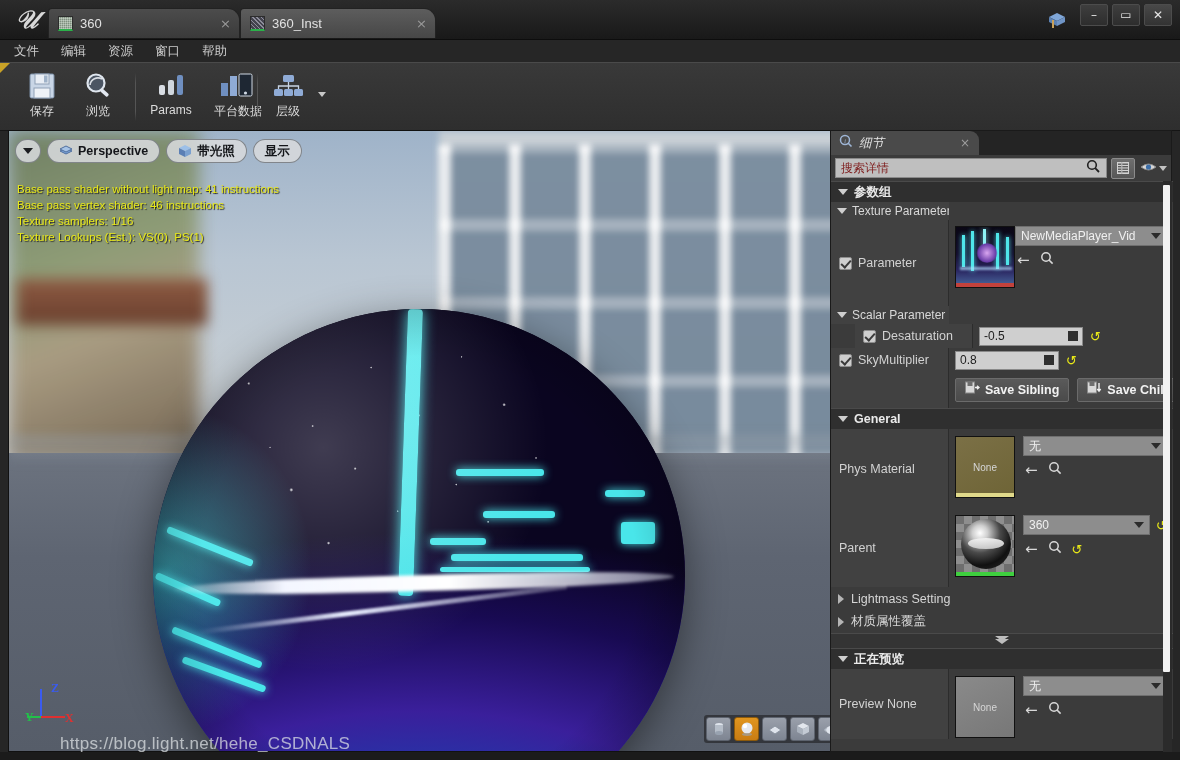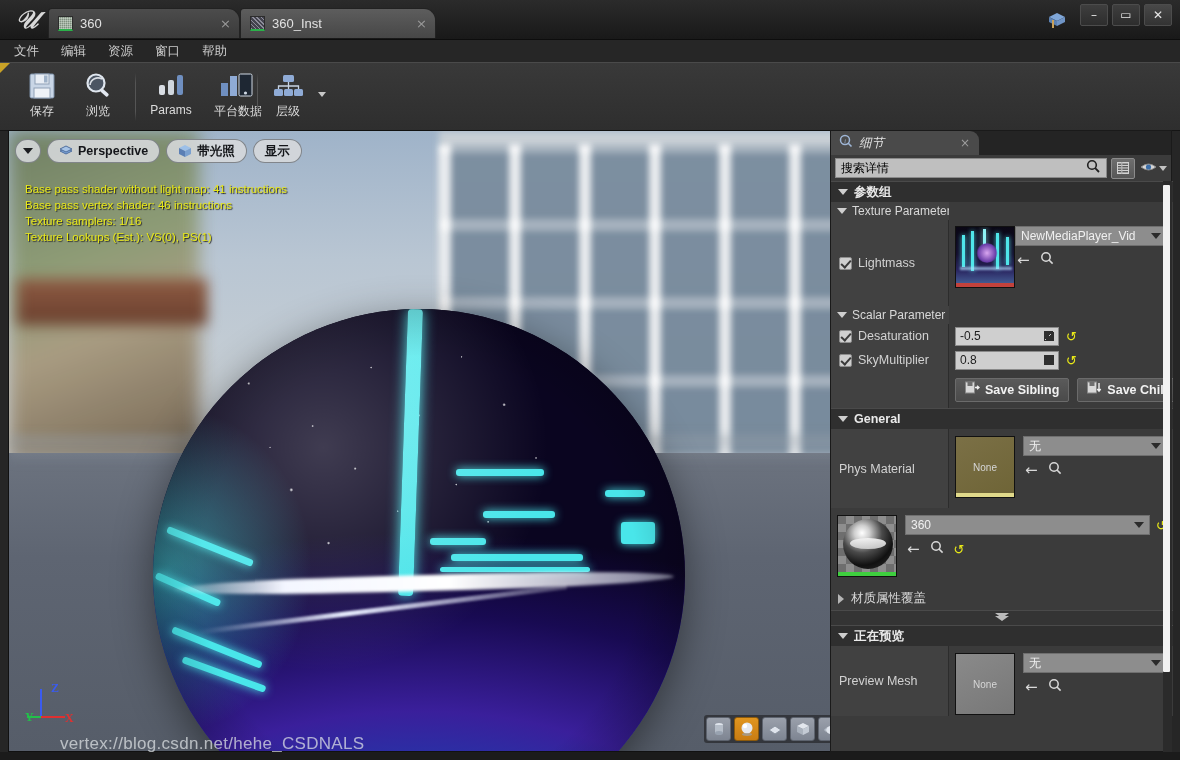--- a/index.html
+++ b/index.html
@@ -190,21 +190,21 @@
   .sp-glowleft {
     position: absolute; left: 0; top: 18%; width: 30%; height: 62%;
     background: radial-gradient(ellipse at 10% 50%, rgba(70,230,234,.55), transparent 70%);
   }
   .sp-shade {
     background: radial-gradient(circle at 32% 26%, rgba(255,255,255,.22) 0%, rgba(255,255,255,0) 42%),
                 radial-gradient(circle at 50% 50%, rgba(0,0,0,0) 58%, rgba(0,0,0,.55) 100%);
   }
   
   .vp-stats {
-    position: absolute; left: 16px; top: 50px; line-height: 16px;
+    position: absolute; left: 8px; top: 50px; line-height: 16px;
     color: #e8e818; font-size: 11.5px; text-shadow: 1px 1px 1px #222;
     font-family: "Liberation Sans", sans-serif;
   }
   
   .vp-toolbar { position: absolute; left: 6px; top: 8px; display: flex; gap: 6px; }
   .vpb {
     height: 24px; border-radius: 12px; background: rgba(215,217,220,.88);
     border: 1px solid rgba(120,124,130,.9); display: flex; align-items: center;
     padding: 0 11px; color: #14161a; font-size: 12.5px; font-weight: bold;
     gap: 5px;
@@ -243,21 +243,21 @@
   .det-tab .lbl { color: #e4e4e4; font-size: 12.5px; margin-left: 6px; }
   .det-tab .x { position: absolute; right: 9px; color: #9e9e9e; font-size: 12px; font-family:"DejaVu Sans",sans-serif; }
   .search-row {
     height: 26px; background: #3b3b3b; display: flex; align-items: center;
     padding: 0 4px; gap: 4px;
   }
   .search-box {
     flex: 1 1 auto; height: 20px; background: #bfbfbf; border: 1px solid #8a8a8a;
     display: flex; align-items: center; padding: 0 5px; position: relative;
   }
-  .search-box .ph { color: #000000; font-size: 12px; }
+  .search-box .ph { color: #7f1d1d; font-size: 12px; }
   .sq-btn {
     width: 24px; height: 21px; background: linear-gradient(#6e6e6e,#575757);
     border: 1px solid #8b8b8b; border-radius: 2px;
     display: flex; align-items: center; justify-content: center;
   }
   .eye-btn { width: 28px; height: 21px; display: flex; align-items: center; gap: 2px; justify-content: center; }
 
   .det-body { position: absolute; left: 0; top: 50px; width: 342px; height: 572px; overflow: hidden; }
   .sec-header {
     height: 21px; background: #2f2f2f; border-top: 1px solid #4a4a4a;
@@ -644,21 +644,21 @@
         <div class="subhdr">
           <span class="tri-down"></span>
           <span>Texture Parameter</span>
         </div>
         <div class="subhdr-rest"></div>
       </div>
 
       <div class="prow" style="height:86px;">
         <div class="pname" style="align-items:center;">
           <span class="cb checked"></span>
-          <span>Lightmass</span>
+          <span>Parameter</span>
         </div>
         <div class="pval" style="align-items:flex-start; padding-top:6px; ">
           <div class="thumb" style="background:linear-gradient(180deg,#0a0714 0%,#140c2b 45%,#2a2560 72%,#4a6aa0 100%);">
             <div style="position:absolute;left:6px;top:8px;width:3px;height:32px;background:#4fe6ea;box-shadow:0 0 5px #4fe6ea;"></div>
             <div style="position:absolute;left:15px;top:4px;width:3px;height:40px;background:#4fe6ea;box-shadow:0 0 5px #4fe6ea;"></div>
             <div style="position:absolute;left:27px;top:2px;width:3px;height:22px;background:#8ff2f4;box-shadow:0 0 6px #8ff2f4;"></div>
             <div style="position:absolute;left:40px;top:6px;width:3px;height:36px;background:#4fe6ea;box-shadow:0 0 5px #4fe6ea;"></div>
             <div style="position:absolute;left:50px;top:10px;width:3px;height:28px;background:#4fe6ea;box-shadow:0 0 5px #4fe6ea;"></div>
             <div style="position:absolute;left:20px;top:16px;width:22px;height:20px;border-radius:50%;background:radial-gradient(circle,#d9a6f0,#6a3ca8 60%,transparent 72%);"></div>
             <div style="position:absolute;left:4px;top:40px;width:52px;height:3px;background:rgba(180,220,255,.7);filter:blur(1px);"></div>
@@ -683,21 +683,21 @@
       </div>
 
       <div class="subhdr-row">
         <div class="subhdr">
           <span class="tri-down"></span>
           <span>Scalar Parameter </span>
         </div>
         <div class="subhdr-rest"></div>
       </div>
 
-      <div class="prow" style="height:24px;">
+      <div class="prow" style="height:24px;padding-left:24px;">
         <div class="pname">
           <span class="cb checked"></span>
           <span>Desaturation</span>
         </div>
         <div class="pval">
           <div class="numbox">
             <span>-0.5</span>
             <span class="drag"></span>
           </div>
           <span class="reset">↺</span>
@@ -772,20 +772,23 @@
                   <circle cx="6" cy="6" r="4.2" fill="none" stroke="#d8d8d8" stroke-width="1.5"></circle>
                   <line x1="9" y1="9" x2="12.6" y2="12.6" stroke="#d8d8d8" stroke-width="1.6"></line>
                 </svg>
               </span>
             </div>
           </div>
         </div>
       </div>
 
       <div class="prow" style="height:79px;">
+        <div class="pname" style="align-items:center;">
+          <span>Parent</span>
+        </div>
         <div class="pval" style="align-items:flex-start; padding-top:7px; gap:8px;">
           <div class="thumb" style="background:repeating-conic-gradient(#8e8e8e 0% 25%, #6e6e6e 0% 50%) 0 0/16px 16px;">
             <div style="position:absolute;left:5px;top:3px;width:50px;height:50px;border-radius:50%;
                         background:radial-gradient(circle at 38% 28%, #ffffff 0%, #cfcfcf 16%, #4a4a4a 42%, #111 68%, #2f2f2f 100%);"></div>
             <div style="position:absolute;left:12px;top:22px;width:36px;height:11px;border-radius:50%;background:linear-gradient(#f4f4f4,#cfcfcf);opacity:.92;"></div>
             <div class="bar" style="background:#3fcf3f;"></div>
           </div>
           <div style="flex:1 1 auto; position:relative;">
             <div style="display:flex; align-items:flex-start;">
               <div class="combo" style="flex:1 1 auto;">
@@ -803,38 +806,42 @@
                 </svg>
               </span>
               <span class="reset" style="margin-left:0;">↺</span>
             </div>
           </div>
         </div>
       </div>
 
       <div class="collapsed-row">
         <span class="tri-right"></span>
+        <span>Lightmass Setting</span>
+      </div>
+      <div class="collapsed-row">
+        <span class="tri-right"></span>
         <span>材质属性覆盖</span>
       </div>
 
       <div class="expander">
         <span class="dbl-tri">
             <i></i>
             <i></i>
           </span>
       </div>
 
       <div class="sec-header">
         <span class="tri-down"></span>
         <span class="t">正在预览</span>
       </div>
 
       <div class="prow" style="height:70px;">
         <div class="pname" style="align-items:center;">
-          <span>Preview Mesh</span>
+          <span>Preview None</span>
         </div>
         <div class="pval" style="align-items:flex-start; padding-top:7px; gap:8px;">
           <div class="thumb" style="background:linear-gradient(150deg,#8a8a8a,#777);">
             <div class="cap">None</div>
           </div>
           <div style="flex:1 1 auto;">
             <div class="combo">
               <span class="cv">无</span>
               <span style="border-left:5px solid transparent;border-right:5px solid transparent;border-top:6px solid #2b2b2b;"></span>
             </div>
@@ -850,16 +857,16 @@
           </div>
         </div>
       </div>
 
       <div class="scroll-track">
         <div class="scroll-thumb"></div>
       </div>
     </div>
   </div>
 
-  <div class="watermark">vertex://blog.csdn.net/hehe_CSDNALS</div>
+  <div class="watermark">https://blog.light.net/hehe_CSDNALS</div>
   <div class="statusbar"></div>
 
 </div>
 
 </body></html>

